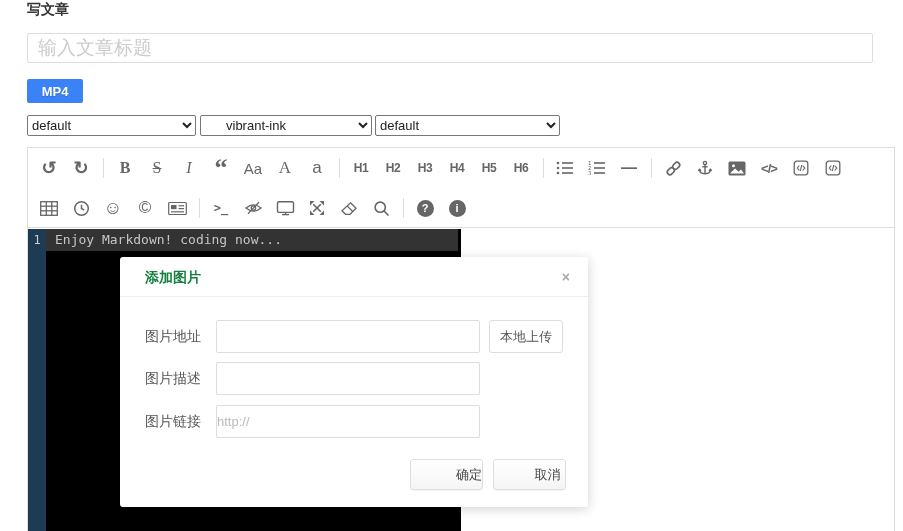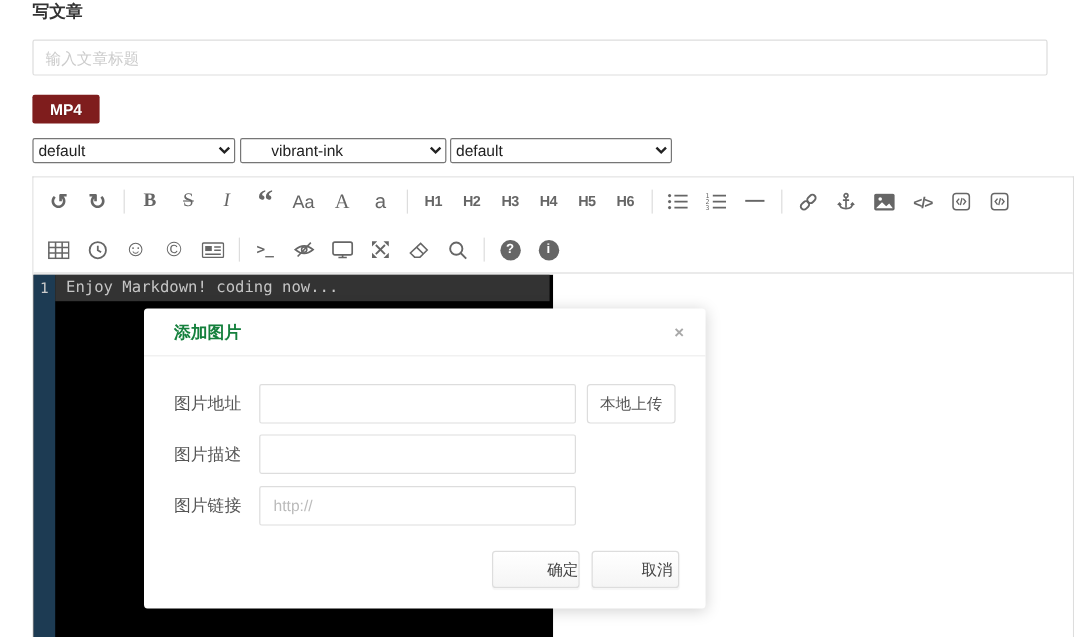--- a/index.html
+++ b/index.html
@@ -3,24 +3,24 @@
 <meta charset="utf-8">
 <style>
   * { margin:0; padding:0; box-sizing:border-box; }
   html,body { width:903px; height:531px; background:#fff; overflow:hidden;
               font-family:"Liberation Sans", sans-serif; }
   .abs { position:absolute; }
 
   .page-title { left:27px; top:1px; font-size:14px; font-weight:bold; color:#333; }
 
   .title-input { left:27px; top:33px; width:846px; height:30px; border:1px solid #ddd;
-                 border-radius:2px; padding:0 10px; font-size:13px; color:#333; outline:none; }
+                 border-radius:2px; padding:0 10px; font-size:19px; color:#333; outline:none; }
   .title-input::placeholder { color:#ccc; }
 
-  .mp4-btn { left:27px; top:79px; width:56px; height:24px; background:#7f1d1d; color:#fff;
+  .mp4-btn { left:27px; top:79px; width:56px; height:24px; background:#3b82f6; color:#fff;
              font-weight:bold; font-size:13px; border:none; border-radius:2px; cursor:pointer;
              text-shadow:0 1px 1px rgba(0,0,0,.2); }
 
   select { position:absolute; top:115px; height:21px; font-size:13px; color:#222;
            border:1px solid #767676; border-radius:2px; background:#fff; }
   .sel-1 { left:27px;  width:169px; }
   .sel-2 { left:200px; width:172px;padding-left:21px; }
   .sel-3 { left:375px; width:185px; }
 
   .editor-wrap { left:27px; top:147px; width:868px; height:384px; background:#fff;
@@ -65,21 +65,21 @@
   .dialog { left:120px; top:257px; width:468px; height:250px; background:#fff; border-radius:3px;
             box-shadow:0 2px 12px rgba(0,0,0,.18); z-index:20; }
   .dlg-header { position:relative; height:40px; line-height:40px; padding:0 25px;
                 border-bottom:1px solid #eee; }
   .dlg-title { font-size:14px; font-weight:bold; color:#15803d; }
   .dlg-close { position:absolute; right:18px; top:0; line-height:40px; color:#a9a9a9;
                font-size:14px; font-weight:bold; cursor:pointer; }
   .dlg-label { position:absolute; left:25px; width:64px; height:33px; line-height:33px;
                font-size:14px; color:#555; }
   .dlg-input { position:absolute; left:96px; width:264px; height:33px; border:1px solid #ddd;
-               border-radius:2px; padding:0 11px; font-size:13px; color:#3b82f6; outline:none; }
+               border-radius:2px; padding:0 0; font-size:13px; color:#3b82f6; outline:none; }
   .dlg-input::placeholder { color:#bbb; }
   .row1 { top:63px; }  .row2 { top:105px; }  .row3 { top:148px; }
   .upload-btn { position:absolute; left:369px; top:63px; width:74px; height:33px;
                 background:#fff; border:1px solid #ddd; border-radius:3px; font-size:13px;
                 color:#555; cursor:pointer; }
   .dlg-btn { position:absolute; top:202px; width:73px; height:31px; border:1px solid #ddd;
              border-radius:3px; background:linear-gradient(#fff,#f5f5f5); font-size:13px;
              color:#444; cursor:pointer; box-shadow:0 1px 1px rgba(0,0,0,.04); }
   .btn-ok { left:290px;text-align:right; }  .btn-cancel { left:373px;padding-left:36px; }
 </style>

